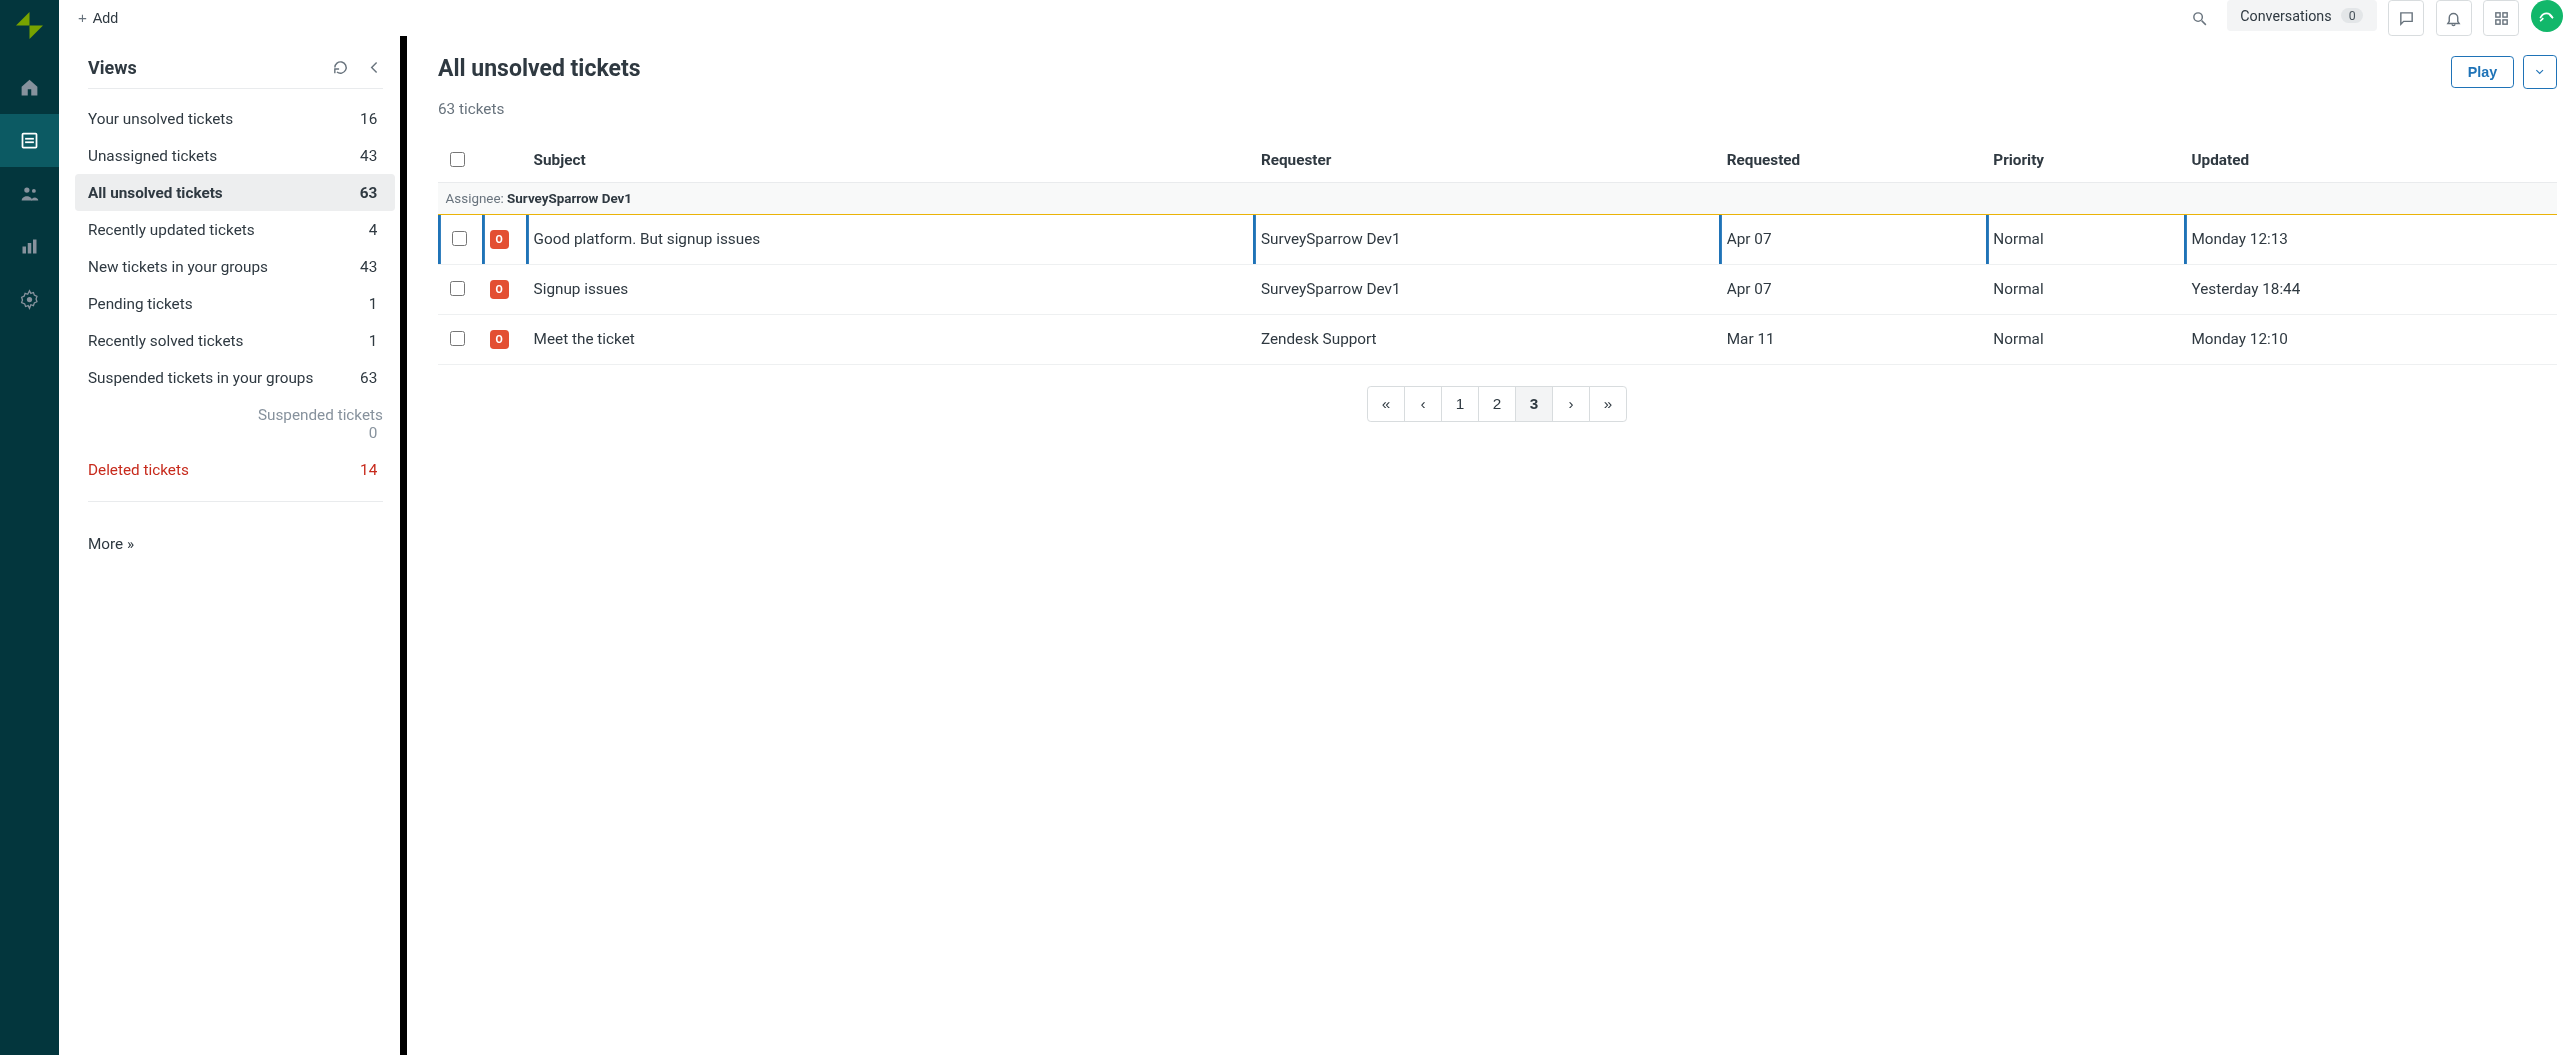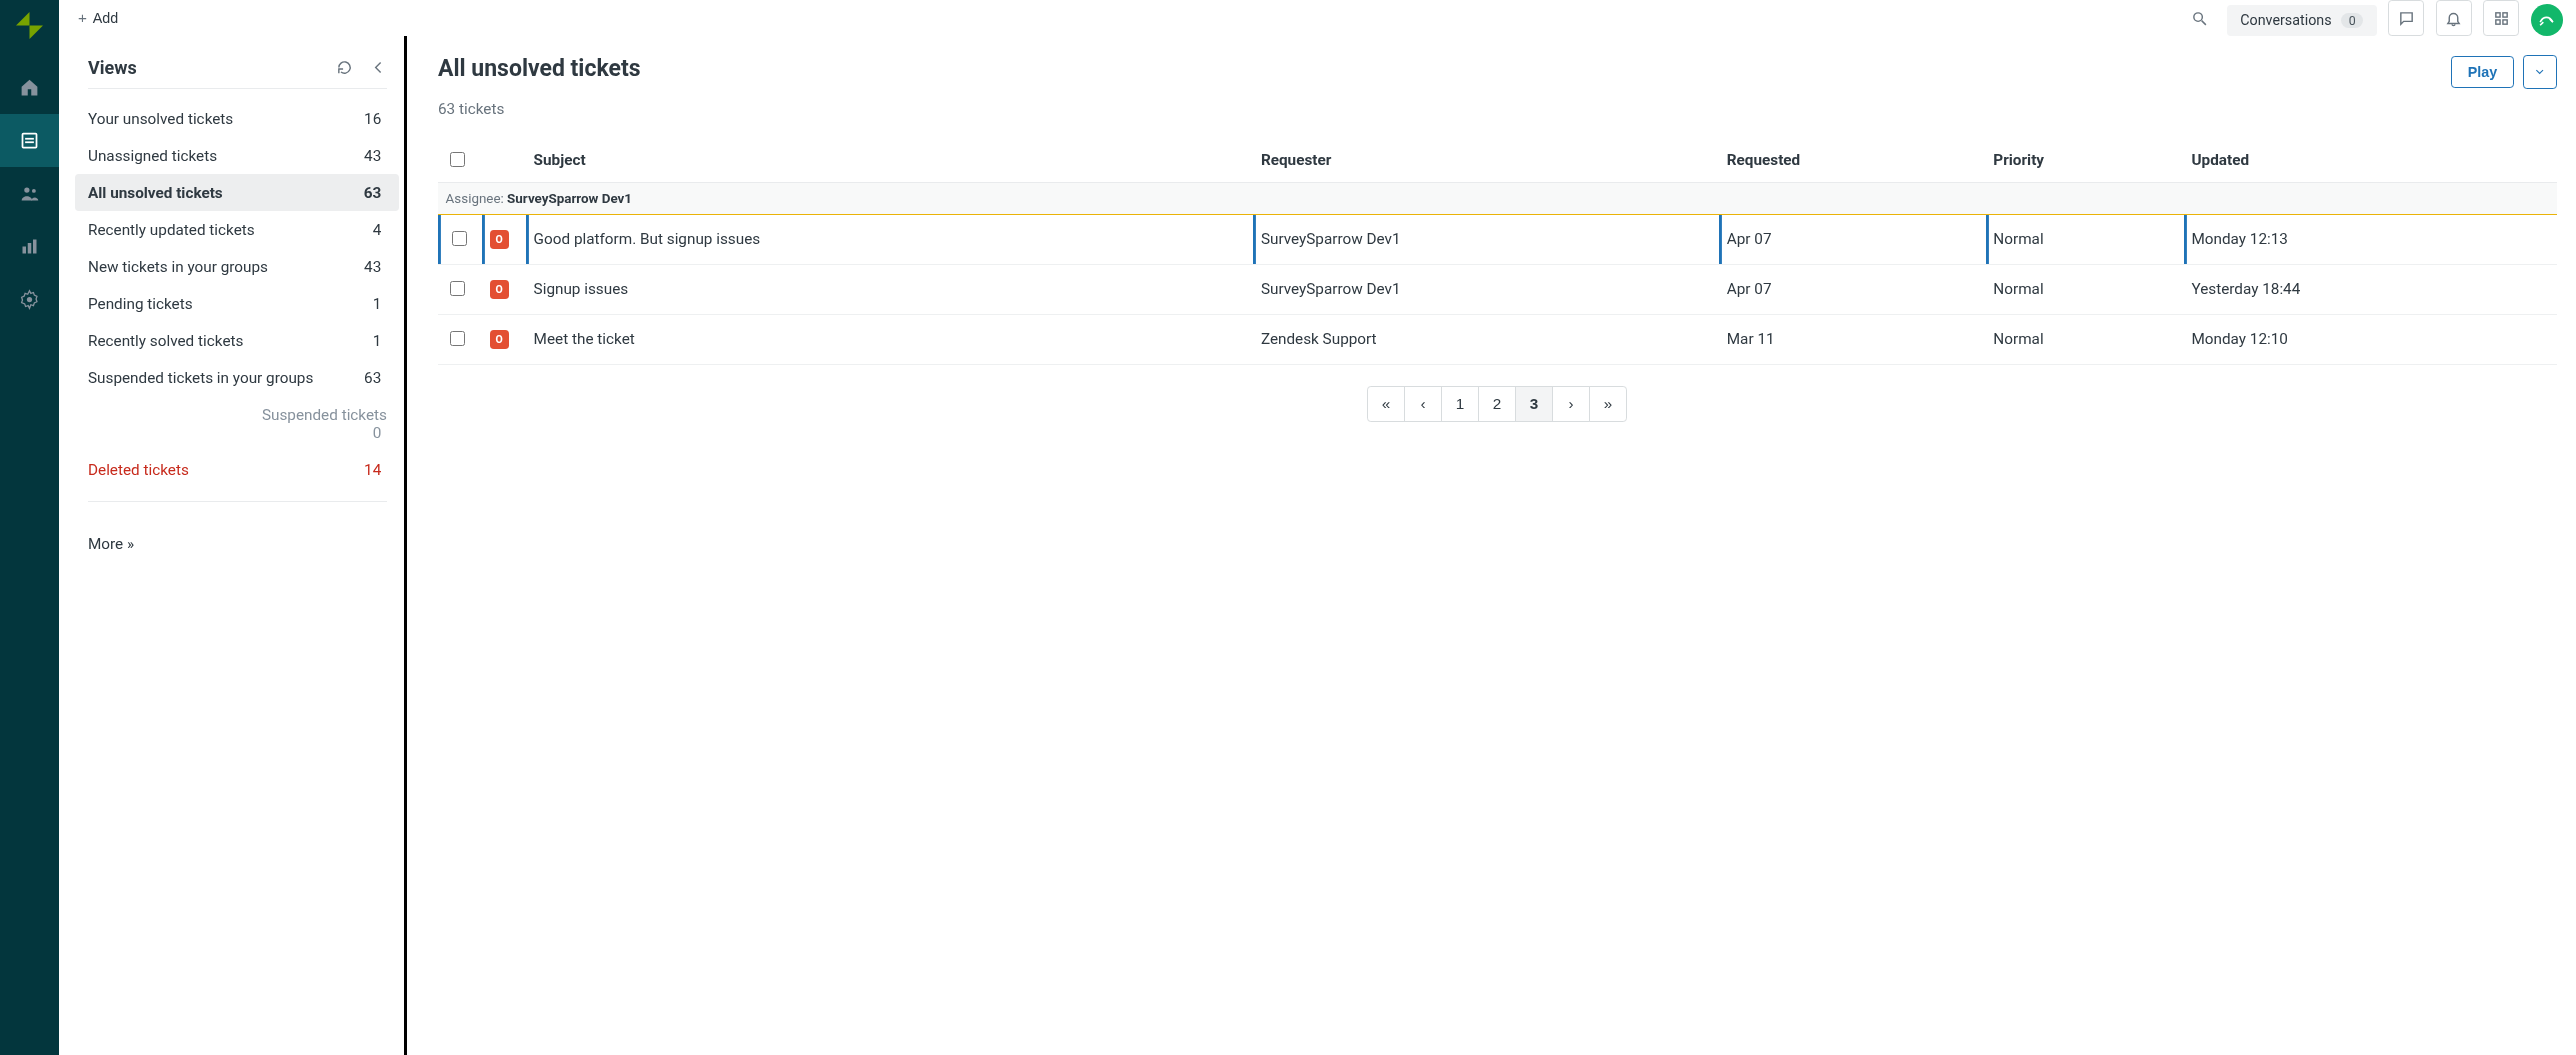--- a/index.html
+++ b/index.html
@@ -17,34 +17,34 @@
   .nav-item .glyph { font-size:19px; line-height:1; display:flex; align-items:center; justify-content:center; }
 
   
   .main { flex:1; display:flex; flex-direction:column; min-width:0; }
 
   
   .topbar { height:36px; display:flex; align-items:center; padding:0 13.4px 0 13.4px; border-bottom:0; }
   .topbar-left { display:flex; align-items:center; gap:7.6px; }
   .add-btn { display:flex; align-items:center; gap:5.7px; font-size:14.3px; color:#2f3941; cursor:pointer; background:none; border:none; padding:3.8px 5.7px; }
   .add-btn .plus { font-size:15.3px; color:#68737d; }
-  .topbar-right { margin-left:auto; display:flex; align-items:flex-end; gap:11.5px; }
+  .topbar-right { margin-left:auto; display:flex; align-items:flex-start; gap:11.5px; }
   .icon-btn { width:36px; height:36px; display:flex; align-items:center; justify-content:center; border:1px solid #d8dcde; border-radius:3.8px; background:#fff; cursor:pointer; }
   .icon-btn.bare { border:none; background:none; width:31px; }
   .icon-btn svg { width:17px; height:17px; stroke:#68737d; fill:none; }
   .conv-pill { display:flex; align-items:center; gap:9.5px; background:#f3f4f5; border-radius:3.8px; padding:7.6px 13.4px; cursor:pointer; font-size:14.3px; color:#2f3941; }
   .conv-count { background:#e3e6e8; border-radius:9.5px; padding:0 7.6px; font-size:12.4px; color:#49545c; min-width:19px; text-align:center; }
   .avatar { width:32px; height:32px; border-radius:50%; background:#12b76a; display:flex; align-items:center; justify-content:center; cursor:pointer; }
   .avatar svg { width:19px; height:19px; stroke:#fff; fill:none; stroke-width:2; }
 
   
   .content { flex:1; display:flex; min-height:0; }
 
   
-  .views-panel { width:348px; flex:0 0 348px; border-right:3px solid #000000; padding:21px 17px 21px 29px; overflow:auto; }
+  .views-panel { width:348px; flex:0 0 348px; border-right:7px solid #000000; padding:21px 17px 21px 29px; overflow:auto; }
   .views-header { display:flex; align-items:center; justify-content:space-between; margin-bottom:9.5px; }
   .views-title { font-size:18px; font-weight:700; color:#2f3941; }
   .views-actions { display:flex; align-items:center; gap:17px; color:#68737d; }
   .views-actions .ibtn { cursor:pointer; display:flex; align-items:center; justify-content:center; }
   .views-actions svg { width:17px; height:17px; stroke:#68737d; fill:none; }
   .views-divider { height:1px; background:#e9ebed; margin:7.6px 0 11.5px; }
 
   .view-list { list-style:none; margin:0; padding:0; }
   .view-item { display:flex; align-items:flex-end; justify-content:space-between; padding:9.5px 11.5px 9.5px 0; font-size:15.3px; color:#2f3941; cursor:pointer; border-radius:3.8px; }
   .view-item .label { padding-left:0; }

